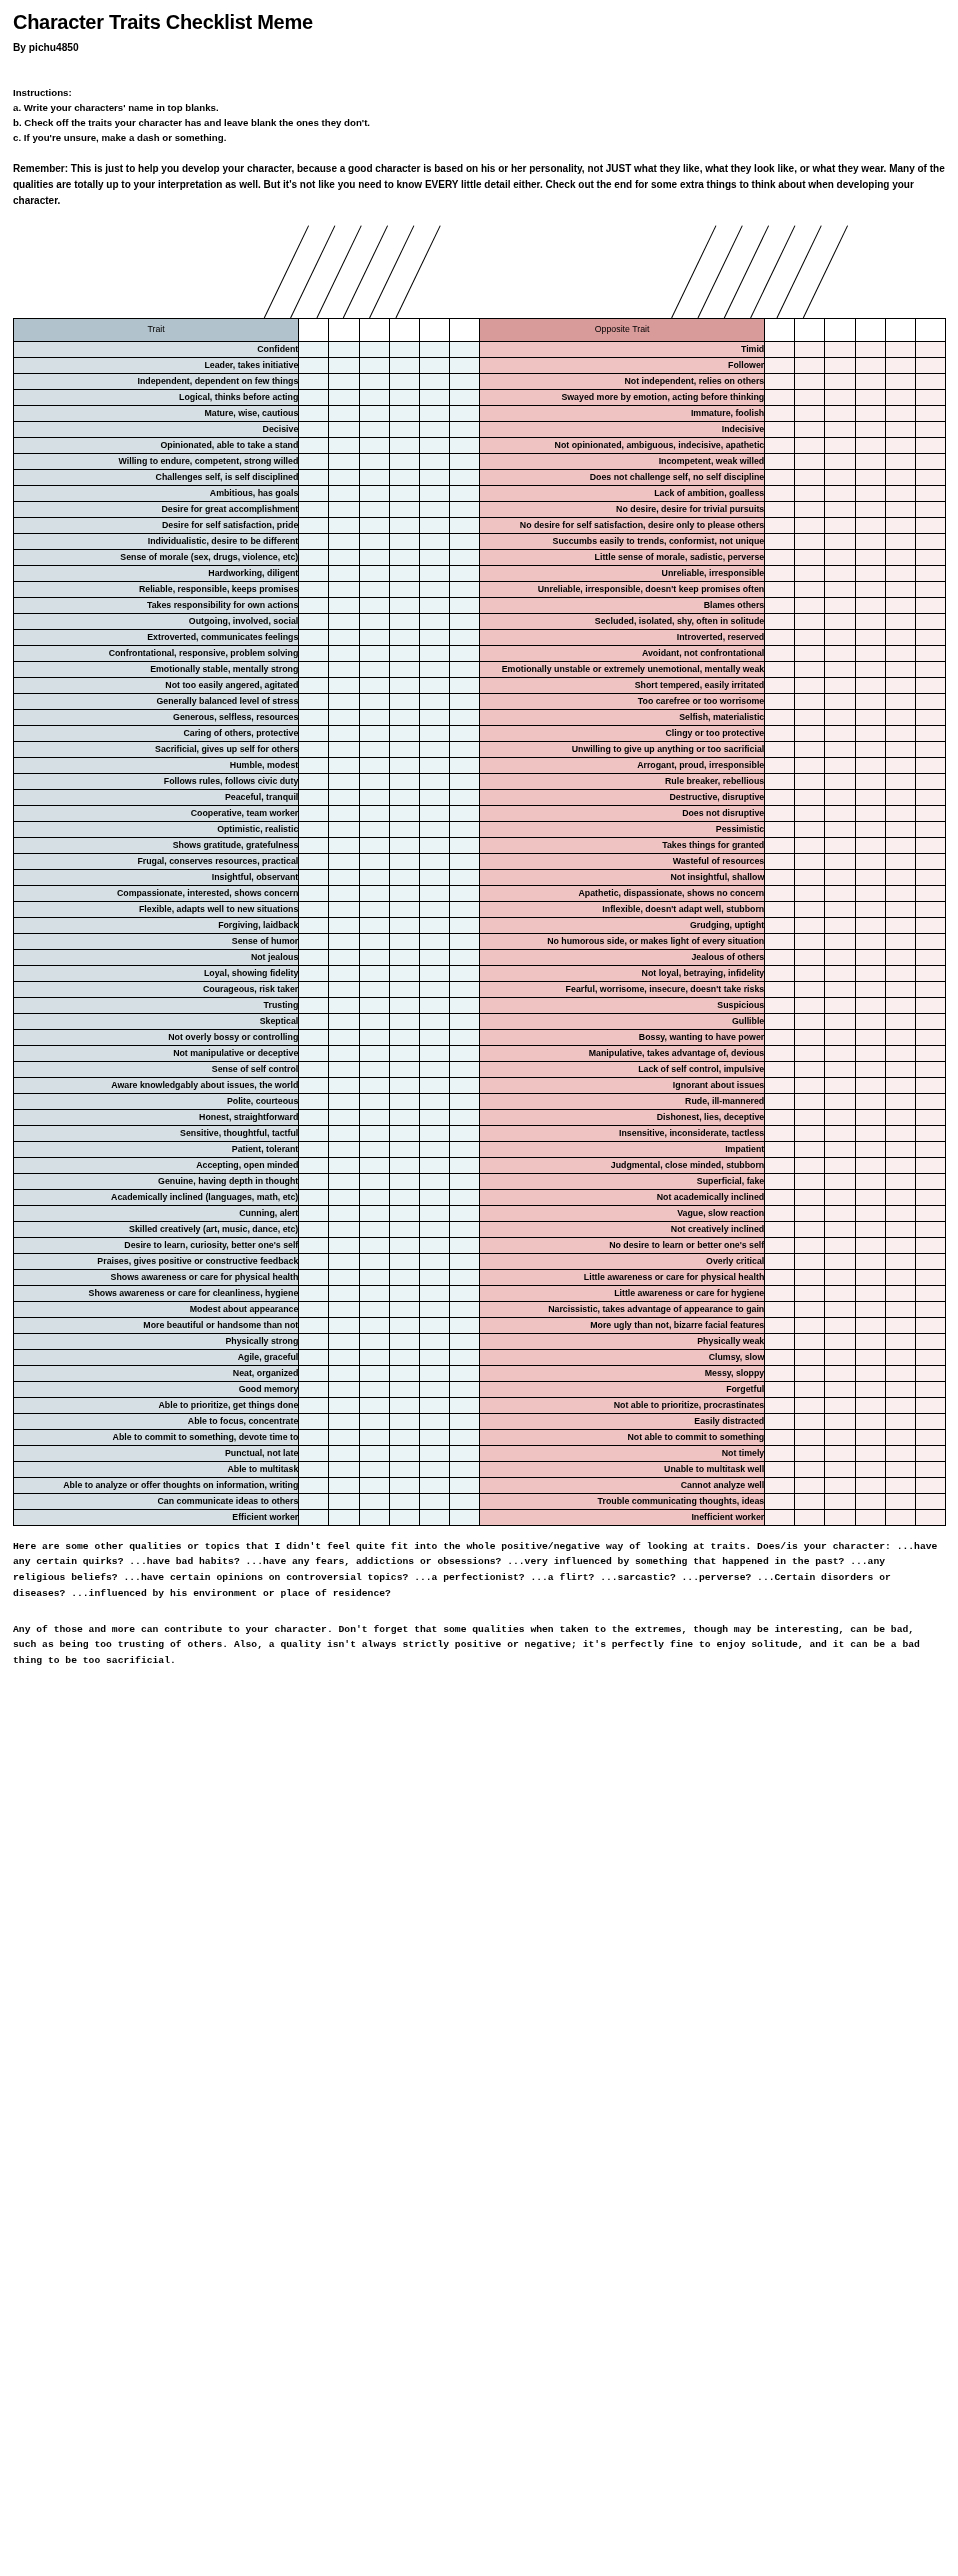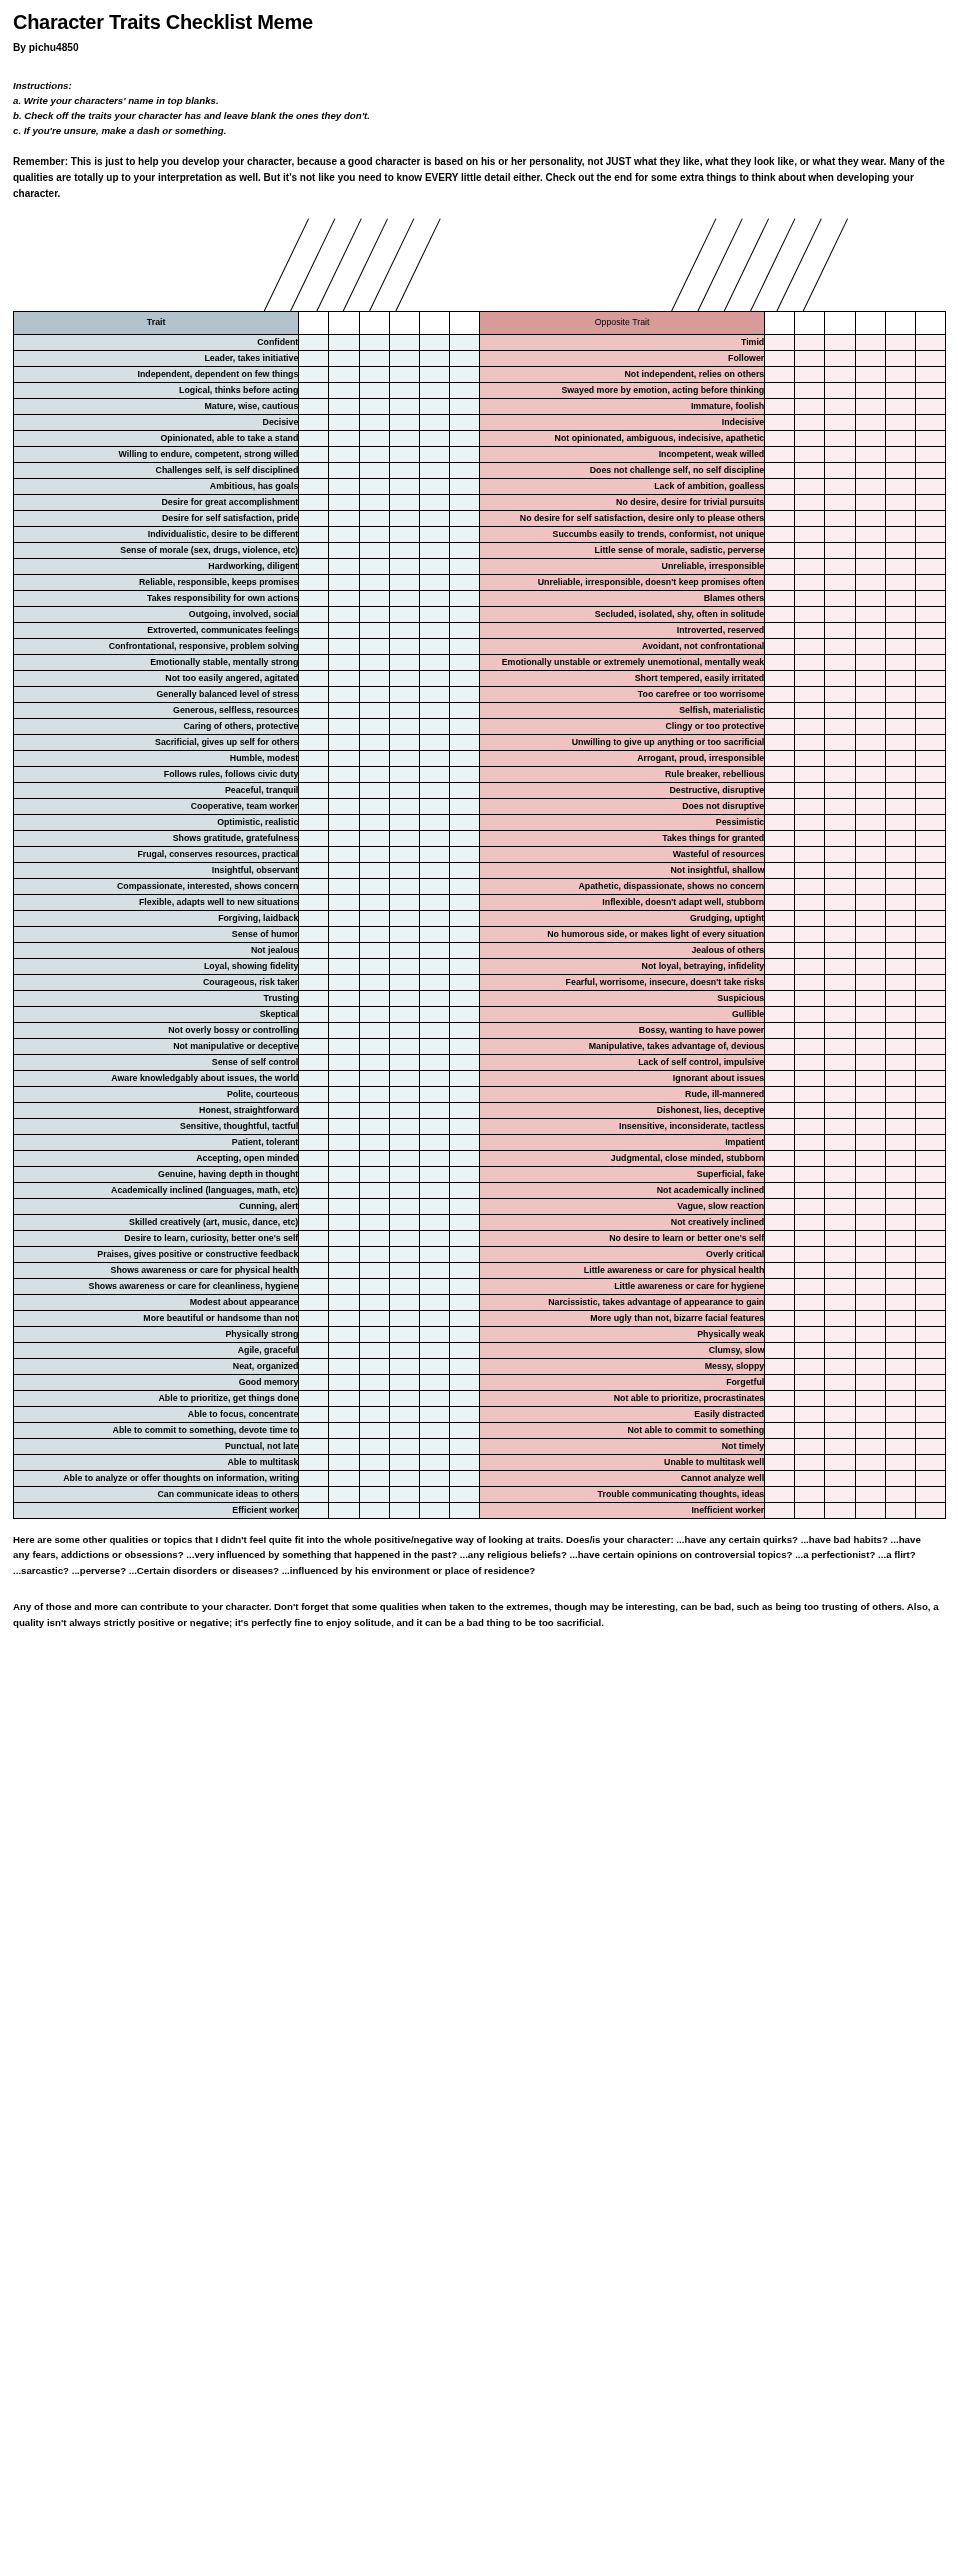--- a/index.html
+++ b/index.html
@@ -30,22 +30,21 @@
     letter-spacing: -0.3px;
     margin: 3.7px 0 0 0;
     line-height: 1.15;
   }
   .byline {
     font-size: 10.2px;
     font-weight: bold;
     margin-top: 8.3px;
   }
   .instructions-block {
-    margin-top: 25px;
-    font-style: italic;
+    margin-top: 32px;
   }
   .instr-line {
     font-size: 9.7px;
     font-weight: bold;
     line-height: 1.55;
   }
   .remember-block {
     margin-top: 15px;
     max-width: 933px;
   }
@@ -87,21 +86,21 @@
     line-height: 1.2;
   }
   col.c-trait { width: 250px; }
   col.c-box   { width: 26.4px; }
   col.c-opp   { width: 250px; }
 
   th.hdr-trait {
     background: #b2c2cc;
     color: #000;
     font-size: 12px;
-    font-weight: bold;
+    font-weight: normal;
     text-align: center;
     height: 22px;
     vertical-align: middle;
   }
   th.hdr-opp {
     background: #d99a9a;
     color: #000;
     font-size: 12px;
     font-weight: normal;
     text-align: center;
@@ -136,20 +135,21 @@
   td.box-right {
     background: #fbeeee;
   }
   tr.trait-row { height: 16px; }
 
   
   .footer-block {
     padding: 13px 13px 18.5px 13px;
     box-sizing: border-box;
     width: 953px;
+    font-family: Liberation Mono, monospace;
   }
   .footer-para {
     font-size: 9.7px;
     font-weight: bold;
     line-height: 1.62;
     margin: 0;
   }
   .footer-gap { height: 20.4px; }
 </style>
 </head>

